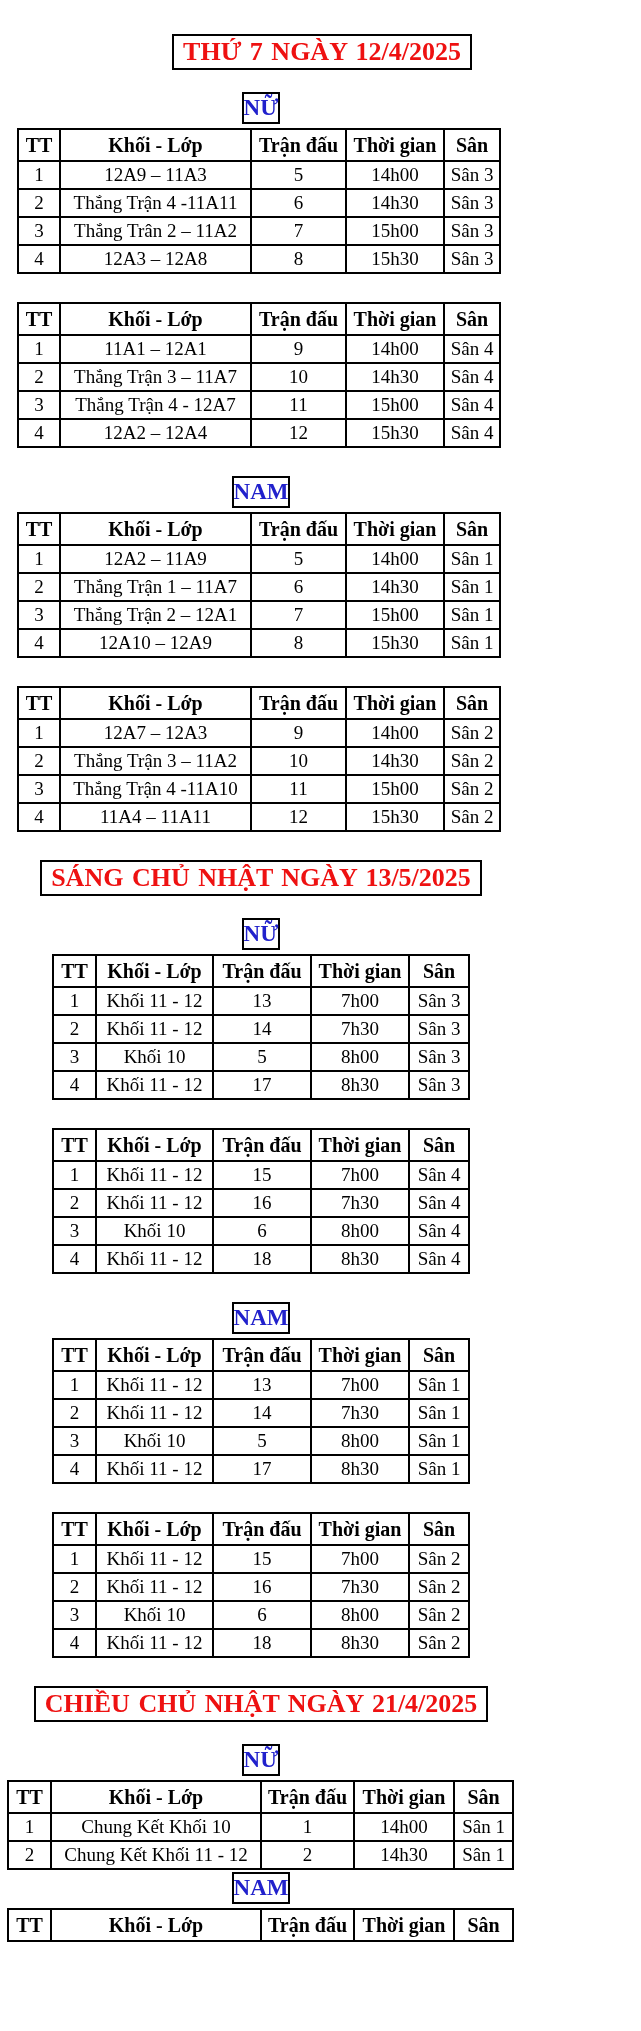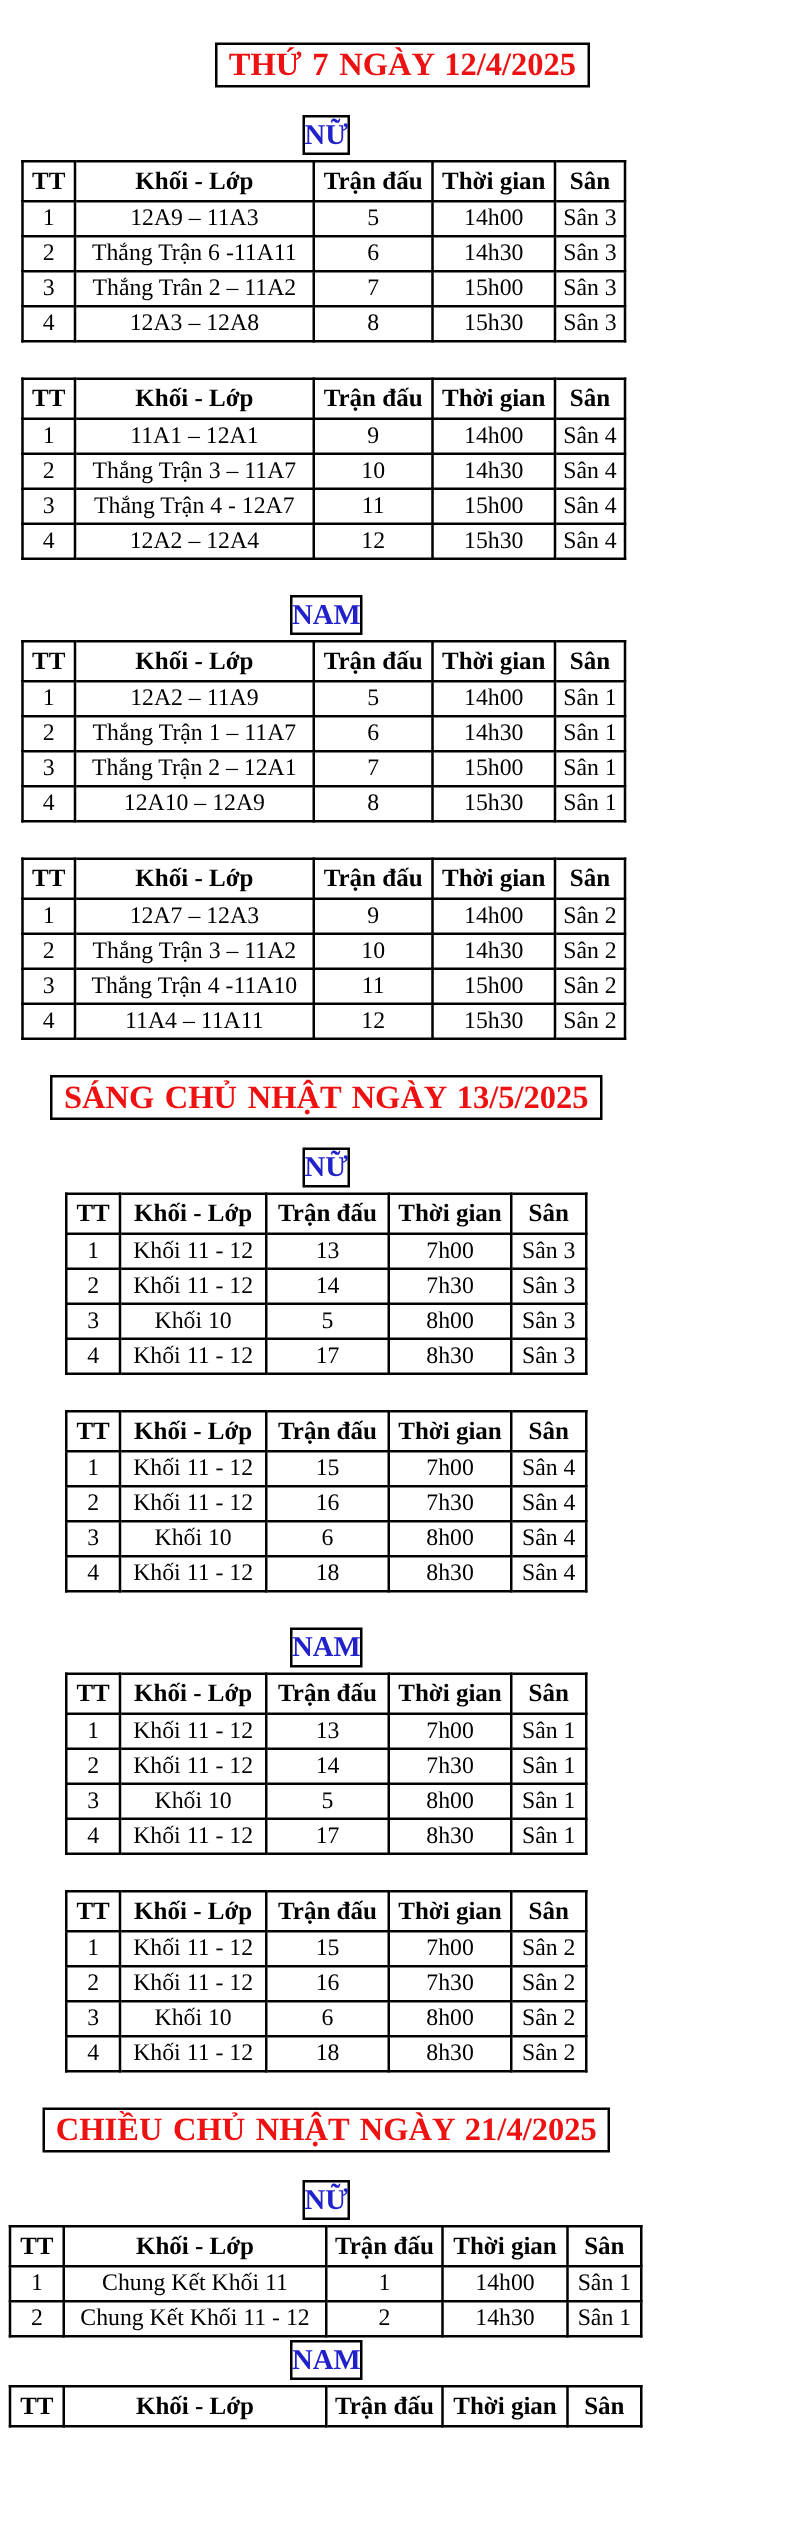--- a/index.html
+++ b/index.html
@@ -129,21 +129,21 @@
     <tbody>
         <tr>
           <td>1</td>
           <td>12A9 – 11A3</td>
           <td>5</td>
           <td>14h00</td>
           <td>Sân 3</td>
         </tr>
         <tr>
           <td>2</td>
-          <td>Thắng Trận 6 -11A11</td>
+          <td>Thắng Trận 4 -11A11</td>
           <td>6</td>
           <td>14h30</td>
           <td>Sân 3</td>
         </tr>
         <tr>
           <td>3</td>
           <td>Thắng Trân 2 – 11A2</td>
           <td>7</td>
           <td>15h00</td>
           <td>Sân 3</td>
@@ -526,21 +526,21 @@
           <th>TT</th>
           <th>Khối - Lớp</th>
           <th>Trận đấu</th>
           <th>Thời gian</th>
           <th>Sân</th>
         </tr>
       </thead>
     <tbody>
         <tr>
           <td>1</td>
-          <td>Chung Kết Khối 11</td>
+          <td>Chung Kết Khối 10</td>
           <td>1</td>
           <td>14h00</td>
           <td>Sân 1</td>
         </tr>
         <tr>
           <td>2</td>
           <td>Chung Kết Khối 11 - 12</td>
           <td>2</td>
           <td>14h30</td>
           <td>Sân 1</td>

